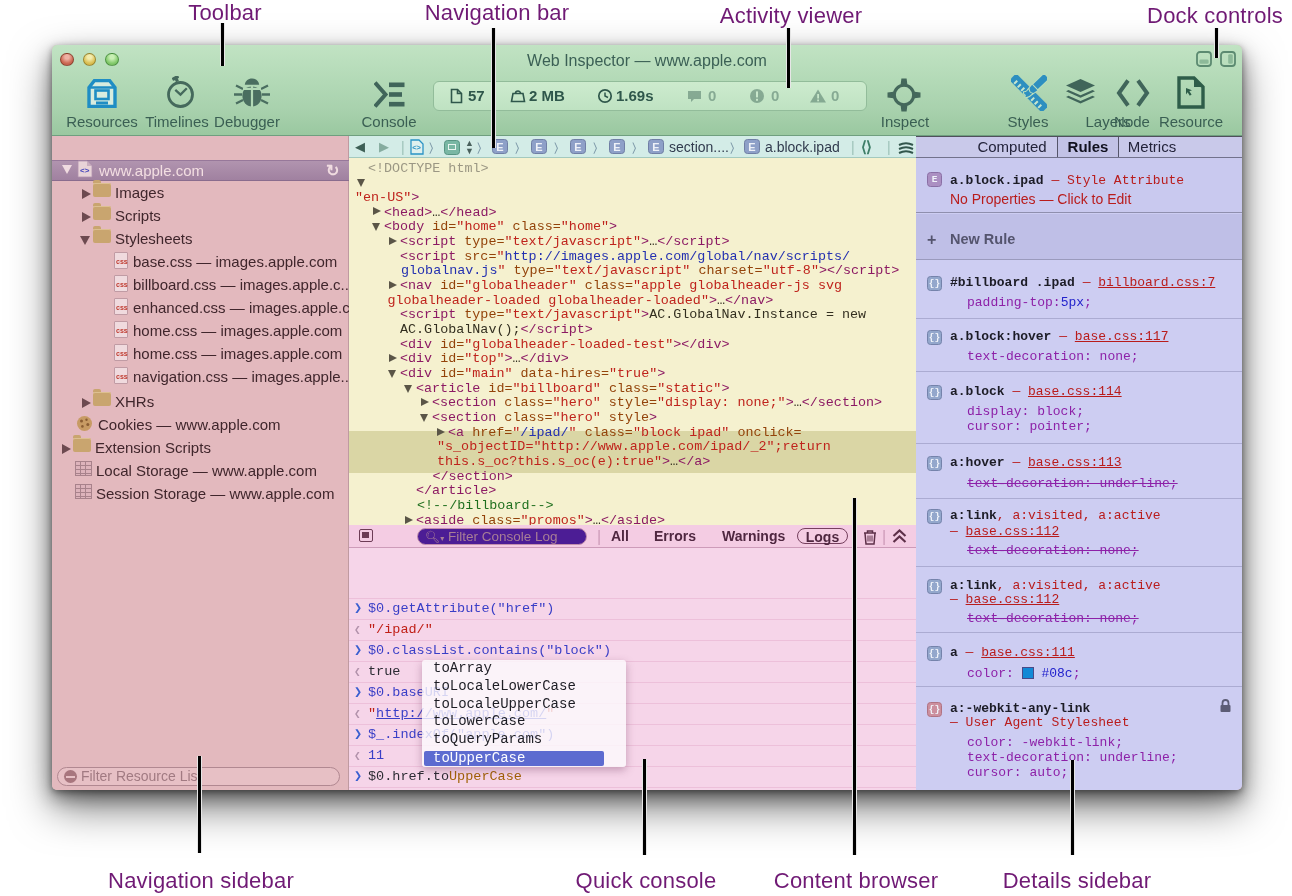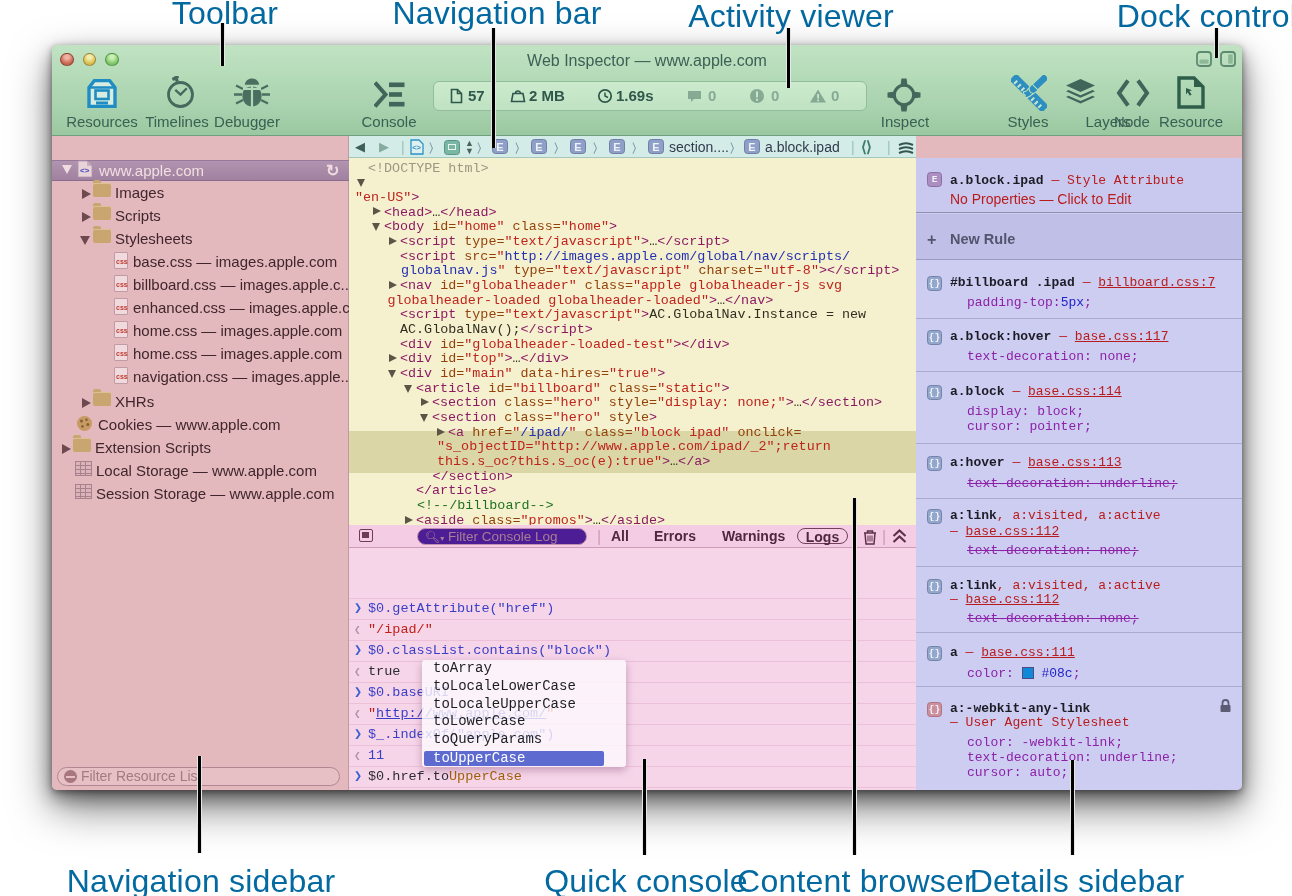--- a/index.html
+++ b/index.html
@@ -1,18 +1,18 @@
 <!DOCTYPE html>
 <html><head>
 <meta charset="utf-8">
 <style>
 * { margin:0; padding:0; box-sizing:border-box; }
 html,body { width:1292px; height:896px; background:#ffffff; overflow:hidden;
   font-family:"Liberation Sans", sans-serif; position:relative; }
-.lbl { position:absolute; font-size:32px; line-height:24px; color:#0369a1; white-space:nowrap; transform:translateX(-50%); letter-spacing:0.2px; }
+.lbl { position:absolute; font-size:22px; line-height:24px; color:#701a75; white-space:nowrap; transform:translateX(-50%); letter-spacing:0.2px; }
 .cline { position:absolute; width:3px; background:#000; border-left:1.5px solid rgba(255,255,255,0.9); border-right:1.5px solid rgba(255,255,255,0.9); z-index:50; box-sizing:content-box; }
 #win { position:absolute; left:52px; top:45px; width:1190px; height:745px; border-radius:5px;
   box-shadow:0 18px 42px rgba(0,0,0,0.50), 0 8px 18px rgba(0,0,0,0.40), 0 2px 6px rgba(0,0,0,0.35); background:#e3b9be; overflow:hidden; z-index:10; }
 
 #toolbar { position:absolute; left:0; top:0; width:1190px; height:91px;
   background:linear-gradient(180deg,#c1e3c3 0%,#b2d9b6 42%,#a8d1ad 72%,#9ac8a0 100%);
   border-bottom:1px solid #6f9f7f; }
 .tl { position:absolute; top:7.5px; width:13.5px; height:13.5px; border-radius:50%; }
 .ticon { position:absolute; } 
 .tlabel { position:absolute; top:68px; font-size:15px; color:#3a5f53; transform:translateX(-50%); white-space:nowrap; }
@@ -366,20 +366,26 @@
     <div class="crowx" style="top:221px;"><span class="prompt" style="color:#b292ab; font-size:11px;">❮︎</span><span class="ctext"><span class="blue">11</span></span></div>
     <div class="crowx" style="top:242px;"><span class="prompt" style="color:#3a5fd0;">❯</span><span class="ctext"><span class="blk">$0.href.to</span><span class="gr">UpperCase</span></span></div>
     <div style="position:absolute; left:73px; top:135px; width:204px; height:107px; background:rgba(253,250,252,0.80); border-radius:3px; box-shadow:0 3px 9px rgba(100,40,80,0.35); z-index:5;">
     <div style="position:absolute; left:11px; top:0.00px; height:17.75px; line-height:17.75px; font-family:'Liberation Mono',monospace; font-size:14px; color:#1d1d24;">toArray</div>
     <div style="position:absolute; left:11px; top:17.75px; height:17.75px; line-height:17.75px; font-family:'Liberation Mono',monospace; font-size:14px; color:#1d1d24;">toLocaleLowerCase</div>
     <div style="position:absolute; left:11px; top:35.50px; height:17.75px; line-height:17.75px; font-family:'Liberation Mono',monospace; font-size:14px; color:#1d1d24;">toLocaleUpperCase</div>
     <div style="position:absolute; left:11px; top:53.25px; height:17.75px; line-height:17.75px; font-family:'Liberation Mono',monospace; font-size:14px; color:#1d1d24;">toLowerCase</div>
     <div style="position:absolute; left:11px; top:71.00px; height:17.75px; line-height:17.75px; font-family:'Liberation Mono',monospace; font-size:14px; color:#1d1d24;">toQueryParams</div>
     <div style="position:absolute; left:2px; top:90.5px; width:180px; height:15px; background:#5d6bd0; border-radius:2px; line-height:15px; font-family:'Liberation Mono',monospace; font-size:14px; color:#fdfdff; padding-left:9px;">toUpperCase</div>
     </div>
+    </div>
+  <div id="tabbar">
+    <div style="position:absolute; left:141px; top:0; width:62px; height:20px; background:#c2c2e6; border-left:1px solid #55556a; border-right:1px solid #55556a;"></div>
+    <div style="position:absolute; left:96px; top:0; transform:translateX(-50%); font-size:15px; color:#23233a; line-height:20px;">Computed</div>
+    <div style="position:absolute; left:172px; top:0; transform:translateX(-50%); font-size:15px; color:#10101e; font-weight:bold; line-height:20px;">Rules</div>
+    <div style="position:absolute; left:236px; top:0; transform:translateX(-50%); font-size:15px; color:#23233a; line-height:20px;">Metrics</div>
     </div>
   <div id="details">
     <div style="position:absolute; left:0; top:0; width:326px; height:55px; background:#c9c9ef; border-bottom:1px solid #8f8fae;"></div>
     <div style="position:absolute; left:11px; top:13px;"><span class="brace" style="background:#ab8fc2; border-color:#8a6fa5;">E</span></div>
     <div class="dln" style="left:34px; top:15px;"><span class="dsel">a.block.ipad</span><span class="dgray"> — Style Attribute</span></div>
     <div class="dln" style="left:34px; top:34px; font-family:'Liberation Sans',sans-serif; font-size:14px;"><span class="dgray">No Properties — Click to Edit</span></div>
     <div style="position:absolute; left:0; top:56px; width:326px; height:46px; background:#bfbfe7; border-bottom:1px solid #9a9abd;"></div>
     <div class="dln" style="left:11px; top:74px; font-family:'Liberation Sans',sans-serif; font-size:16px;"><span style="color:#54546e; font-weight:bold;">+</span></div>
     <div class="dln" style="left:34px; top:74px; font-family:'Liberation Sans',sans-serif; font-size:14.5px;"><span style="color:#54546e; font-weight:bold;">New Rule</span></div>
     <div style="position:absolute; left:0; top:528px; width:326px; height:1px; background:#ababd2;"></div>

